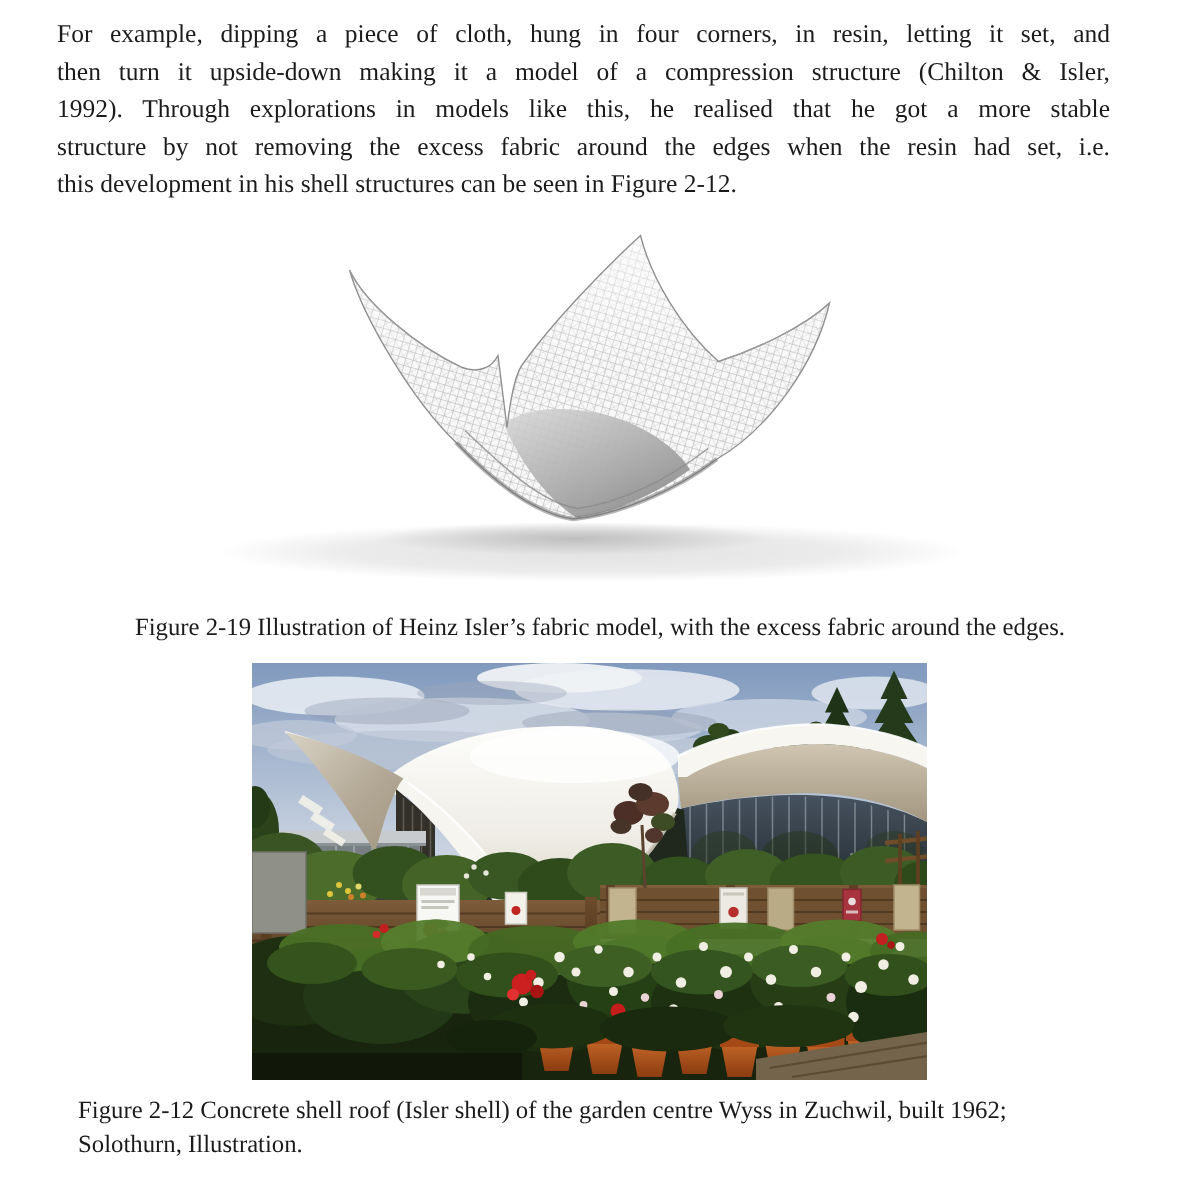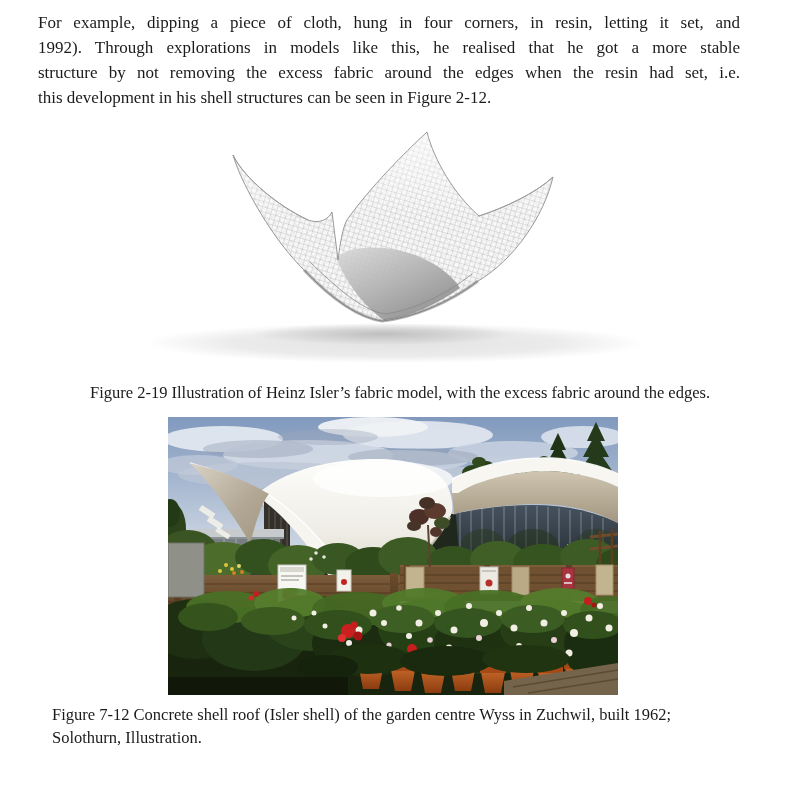--- a/index.html
+++ b/index.html
@@ -18,20 +18,21 @@
   .fig2 svg { display:block; }
   .caption2 { font-size:16.5px; line-height:23px; margin:8px 40px 0 52px; text-align:left; }
 </style>
 </head>
 <body>
 
 <div class="page">
 
   <div class="para">
     <div class="para-line">For example, dipping a piece of cloth, hung in four corners, in resin, letting it set, and</div>
+    <div class="para-line">then turn it upside-down making it a model of a compression structure (Chilton &amp; Isler,</div>
     <div class="para-line">1992). Through explorations in models like this, he realised that he got a more stable</div>
     <div class="para-line">structure by not removing the excess fabric around the edges when the resin had set, i.e.</div>
     <div class="para-line last">this development in his shell structures can be seen in Figure 2-12.</div>
   </div>
 
   <div class="fig1">
     <svg viewBox="0 0 520 240" width="520" height="240">
       <defs>
         <pattern id="m1" width="5" height="5" patternUnits="userSpaceOnUse" patternTransform="rotate(16)">
           <path d="M0 0H5M0 0V5" stroke="#a0a0a0" stroke-width="0.55" fill="none"></path>
@@ -422,17 +423,17 @@
         <ellipse cx="160" cy="250" rx="30" ry="12" fill="#15230c"></ellipse>
       </g>
 
       <path d="M336 264 L450 246 L450 278 L336 278 Z" fill="#74644c"></path>
       <path d="M345 270 L450 253 M360 276 L450 262" stroke="#5a4b33" stroke-width="1.5"></path>
       <rect x="0" y="260" width="180" height="18" fill="#11180a"></rect>
     </svg>
   </div>
 
   <div class="caption2">
-    <div>Figure 7-12 Concrete shell roof (Isler shell) of the garden centre Wyss in Zuchwil, built 1962;</div>
+    <div>Figure 2-12 Concrete shell roof (Isler shell) of the garden centre Wyss in Zuchwil, built 1962;</div>
     <div>Solothurn, Illustration.</div>
   </div>
 
 </div>
 
 </body></html>

